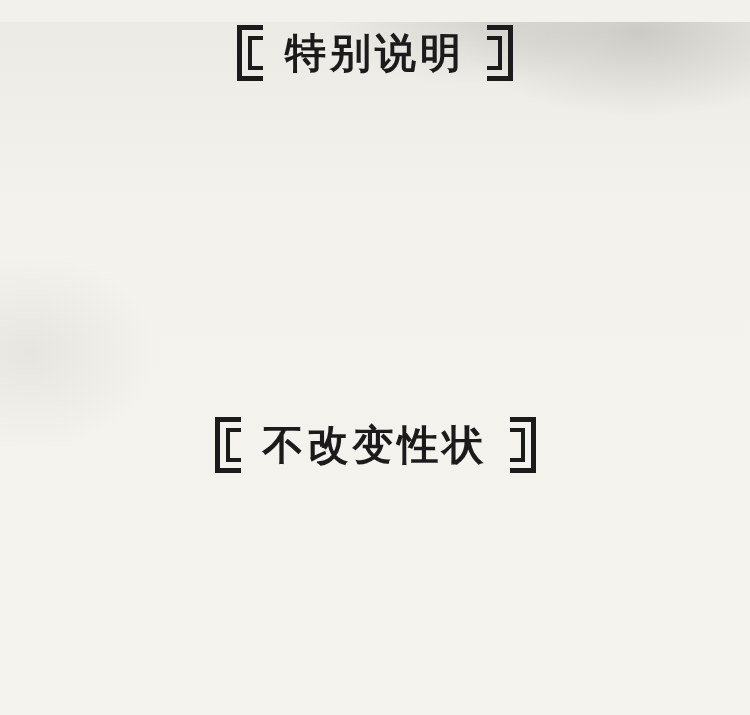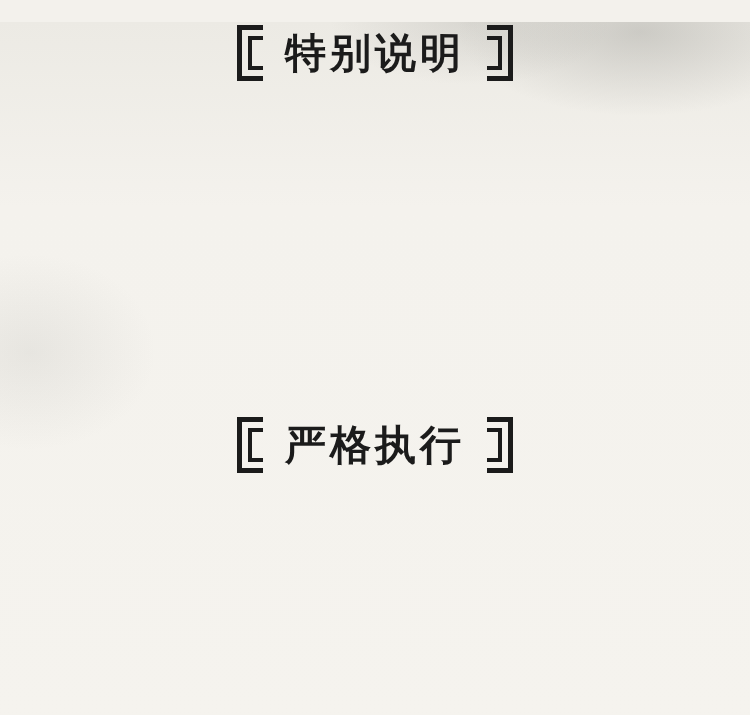--- a/index.html
+++ b/index.html
@@ -160,21 +160,21 @@
     </div>
   </div>
 
   <p class="body-text" id="para1"><span>我公司销售的本款产品是属于</span><span class="hl">初级农产品</span><span>。严格执行《中华人民共和国农产品质量安全法》并遵守《中华人民共和国农村部令》第70号文件对农产品的包装要求。依据药监局2006年第78号文件，按食药监局指导意见：产品保持原叶，不改变性状，不添加任何东西不当保健品和普通食品销售，因此，不能打QS和任何执行标准。（注：这款产品因法规受限不能打QS，介意的慎拍，产品没有任何质量问题，如不介意要求，请放心购买）</span></p>
 
   <div class="banner" id="section2">
     <div class="banner-inner">
       <span class="bracket left">
           <span class="tick"></span>
         </span>
-      <span class="banner-title">严格执行</span>
+      <span class="banner-title">不改变性状</span>
       <span class="bracket right">
           <span class="tick"></span>
         </span>
     </div>
   </div>
 
   <p class="body-text" id="para2"><span>对本公司网上所销售的所有产品及产品描述介绍，买家如有争议由买卖双方协商解决：或提交卖家所在地吉林省长春市人民法院诉讼解决。如不同意特别约定者请勿购买。</span><span class="hl">所有购买者本公司视为已同意本约定。</span></p>
 
   <div class="watermark">www.zgzywpt.cn</div>
 </div>

